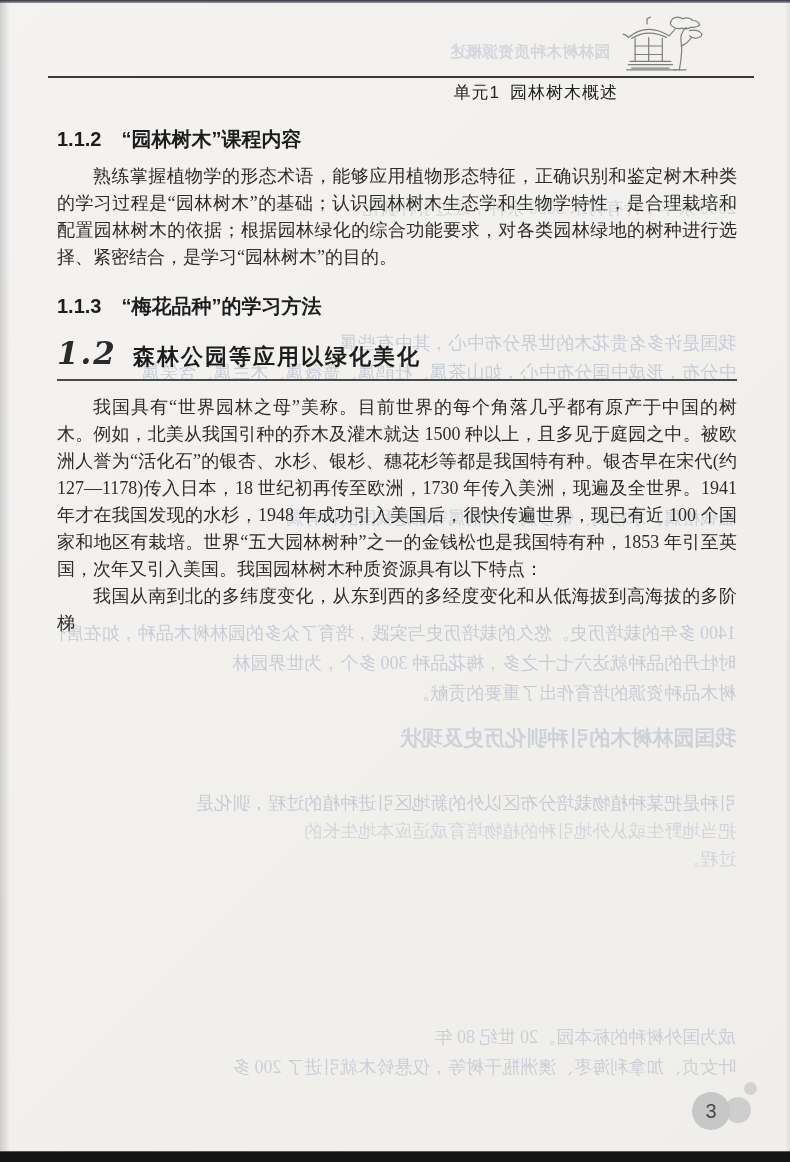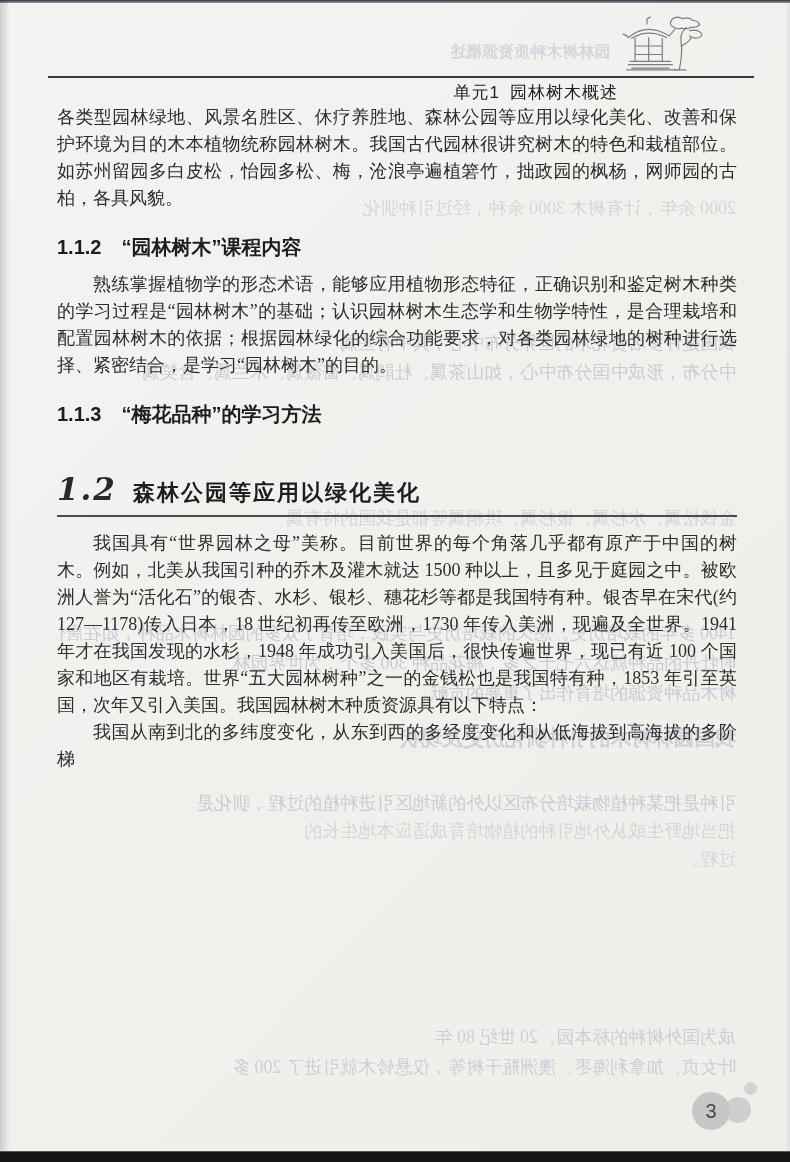--- a/index.html
+++ b/index.html
@@ -69,21 +69,20 @@
   }
   .section-head{
     display:flex; align-items:baseline; gap:16px;
     border-bottom:2px solid #4a4a4a;
     margin:20px 0 13px 0; padding-bottom:9px;
   }
   .section-num{
     font-family:"DejaVu Serif",serif;
     font-style:italic; font-weight:bold; font-size:31px; color:#2a2a2a;
     letter-spacing:2px;
-    margin-top:28px;
   }
   .section-title{
     font-family:"Liberation Sans",sans-serif;
     font-weight:bold; font-size:22px; color:#1d1d1d; letter-spacing:2px;
   }
   .kai{font-style:italic; font-family:"DejaVu Serif",serif;}
 
   
   .pgnum-group{position:absolute; top:1082px; left:692px; width:70px; height:56px;}
   .circle{position:absolute; border-radius:50%;}
@@ -137,21 +136,20 @@
 
     <path class="ln" d="M16 31 V58 M32 30 V58 M48 31 V58"></path>
     <path class="ln" d="M16 40 h32 M16 50 h32"></path>
 
     <path class="ln" d="M10 58 h48 M8 62 h52 M12 66 h44"></path>
     <path class="ln" d="M6 68 h58"></path>
   </svg>
   <div class="header-rule"></div>
 
   <div class="body-text">
-    <p class="no-indent">各类型园林绿地、风景名胜区、休疗养胜地、森林公园等应用以绿化美化、改善和保护环境为目的木本植物统称园林树木。我国古代园林很讲究树木的特色和栽植部位。如苏州留园多白皮松，怡园多松、梅，沧浪亭遍植箬竹，拙政园的枫杨，网师园的古柏，各具风貌。</p>
     <h3 class="sub">1.1.2　“园林树木”课程内容</h3>
     <p>熟练掌握植物学的形态术语，能够应用植物形态特征，正确识别和鉴定树木种类的学习过程是“园林树木”的基础；认识园林树木生态学和生物学特性，是合理栽培和配置园林树木的依据；根据园林绿化的综合功能要求，对各类园林绿地的树种进行选择、紧密结合，是学习“园林树木”的目的。</p>
     <h3 class="sub">1.1.3　“梅花品种”的学习方法</h3>
     <div class="section-head">
       <span class="section-num">1.2</span>
       <span class="section-title">森林公园等应用以绿化美化</span>
     </div>
     <p>我国具有“世界园林之母”美称。目前世界的每个角落几乎都有原产于中国的树木。例如，北美从我国引种的乔木及灌木就达 1500 种以上，且多见于庭园之中。被欧洲人誉为“活化石”的银杏、水杉、银杉、穗花杉等都是我国特有种。银杏早在宋代(约 127—1178)传入日本，18 世纪初再传至欧洲，1730 年传入美洲，现遍及全世界。1941 年才在我国发现的水杉，1948 年成功引入美国后，很快传遍世界，现已有近 100 个国家和地区有栽培。世界“五大园林树种”之一的金钱松也是我国特有种，1853 年引至英国，次年又引入美国。我国园林树木种质资源具有以下特点：</p>
     <p>我国从南到北的多纬度变化，从东到西的多经度变化和从低海拔到高海拔的多阶梯</p>
   </div>

